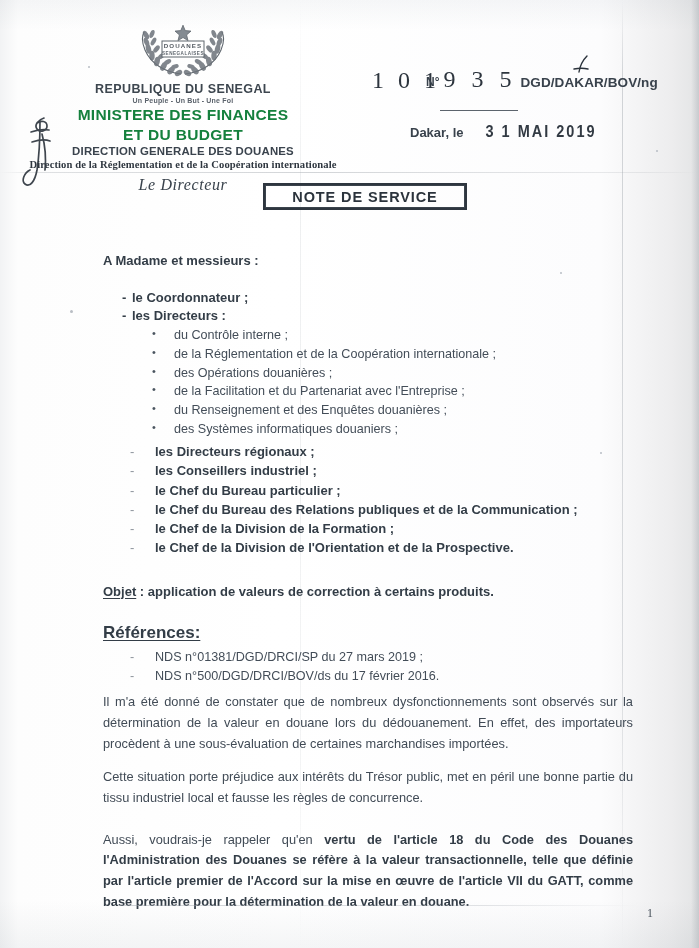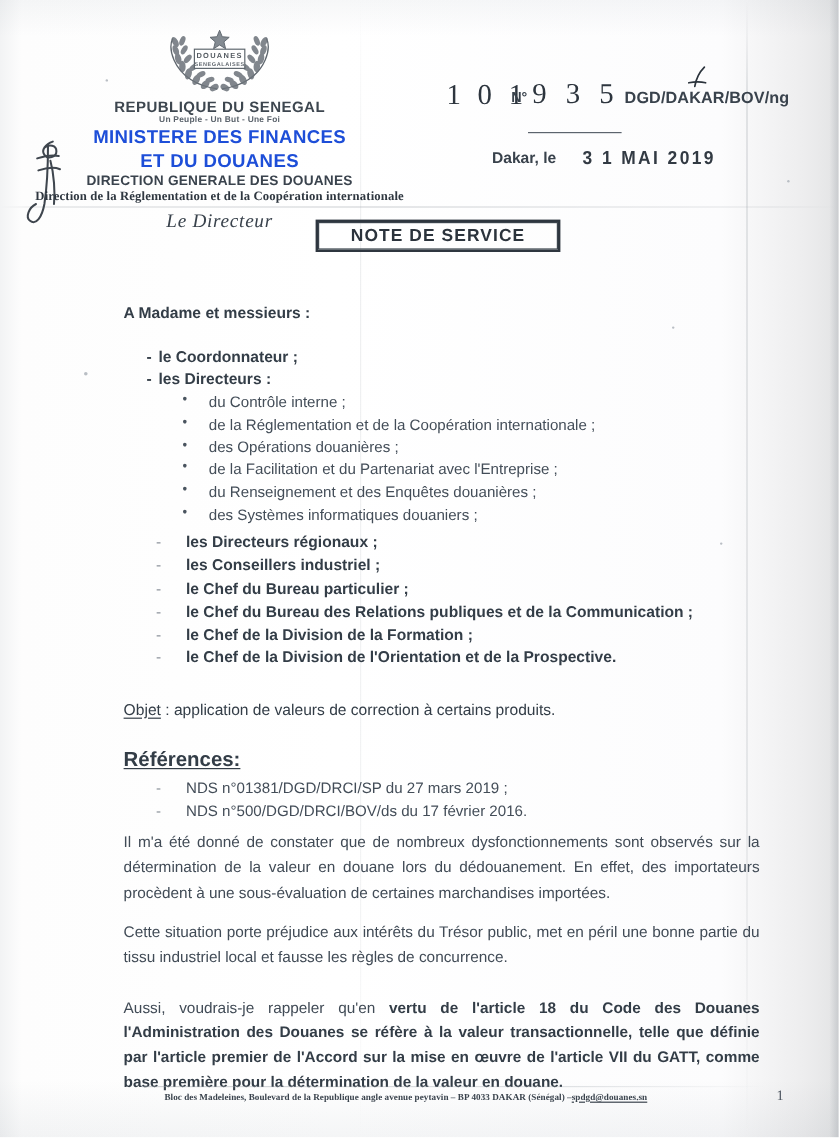--- a/index.html
+++ b/index.html
@@ -93,21 +93,21 @@
     font-size: 7px;
     letter-spacing: .2px;
     color: #5a626b;
     margin-top: 1px;
     font-weight: 600;
   }
   .ministere {
     font-size: 15.5px;
     font-weight: 700;
     letter-spacing: .3px;
-    color: #1d4ed8;
+    color: #15803d;
     line-height: 1.12;
     margin-top: 2px;
   }
   .dg-line {
     font-size: 11.4px;
     font-weight: 700;
     letter-spacing: .2px;
     color: #3a434d;
     margin-top: 2px;
   }
@@ -311,21 +311,21 @@
     position: absolute;
     left: 2px;
     top: 0;
     color: #8d949c;
     font-weight: 400;
   }
 
   .objet-row {
     margin-top: 25px;
     font-size: 13px;
-    font-weight: 400;
+    font-weight: 700;
     color: #333d47;
   }
   .u { text-decoration: underline; text-underline-offset: 2px; }
 
   .refs-head {
     margin-top: 20px;
     font-size: 17px;
     font-weight: 700;
     color: #333d47;
     text-decoration: underline;
@@ -471,21 +471,21 @@
 
         <rect x="31" y="19" width="42" height="16" fill="#ffffff" stroke="#3d464f" stroke-width="1"></rect>
         <text x="52" y="26.4" font-family="Liberation Sans, sans-serif" font-size="6.2" font-weight="bold" letter-spacing="1.1" text-anchor="middle" fill="#2f373f">DOUANES</text>
         <text x="52" y="33" font-family="Liberation Sans, sans-serif" font-size="4.6" font-weight="bold" letter-spacing=".5" text-anchor="middle" fill="#3d464f">SENEGALAISES</text>
       </svg>
     </div>
 
     <div class="rep-line">REPUBLIQUE DU SENEGAL</div>
     <div class="motto">Un Peuple - Un But - Une Foi</div>
     <div class="ministere">MINISTERE DES FINANCES</div>
-    <div class="ministere">ET DU DOUANES</div>
+    <div class="ministere">ET DU BUDGET</div>
     <div class="dg-line">DIRECTION GENERALE DES DOUANES</div>
     <div class="dir-sub">Direction de la Réglementation et de la Coopération internationale</div>
     <div class="le-directeur">Le Directeur</div>
   </div>
 
   <div class="signature">
     <svg viewBox="0 0 70 82" width="70" height="82" xmlns="http://www.w3.org/2000/svg">
       <g fill="none" stroke="#2b333c" stroke-width="1.7" stroke-linecap="round">
         <path d="M26 6 C20 8 16 13 19 17 C22 21 29 19 29 14 C29 9 23 8 19 11"></path>
         <path d="M22 9 C22 25 21 45 19 58 C17 69 12 76 7 72 C3 69 6 61 12 58"></path>
@@ -565,18 +565,15 @@
         <div class="ref-item">NDS n°500/DGD/DRCI/BOV/ds du 17 février 2016.</div>
       </div>
     </div>
 
     <p class="para">Il m'a été donné de constater que de nombreux dysfonctionnements sont observés sur la détermination de la valeur en douane lors du dédouanement. En effet, des importateurs procèdent à une sous-évaluation de certaines marchandises importées.</p>
     <p class="para">Cette situation porte préjudice aux intérêts du Trésor public, met en péril une bonne partie du tissu industriel local et fausse les règles de concurrence.</p>
     <p class="para last"><span>Aussi, voudrais-je rappeler qu'en </span><span class="para-bold">vertu de l'article 18 du Code des Douanes l'Administration des Douanes se réfère à la valeur transactionnelle, telle que définie par l'article premier de l'Accord sur la mise en œuvre de l'article VII du GATT, comme base première pour la détermination de la valeur en douane.</span></p>
   </div>
 
   <div class="footer-rule"></div>
-  <div class="footer">
-    <span>Bloc des Madeleines, Boulevard de la Republique angle avenue peytavin – BP 4033 DAKAR (Sénégal) –</span><span class="mail">spdgd@douanes.sn</span>
-  </div>
   <div class="page-num">1</div>
 
 </div>
 
 </body></html>

